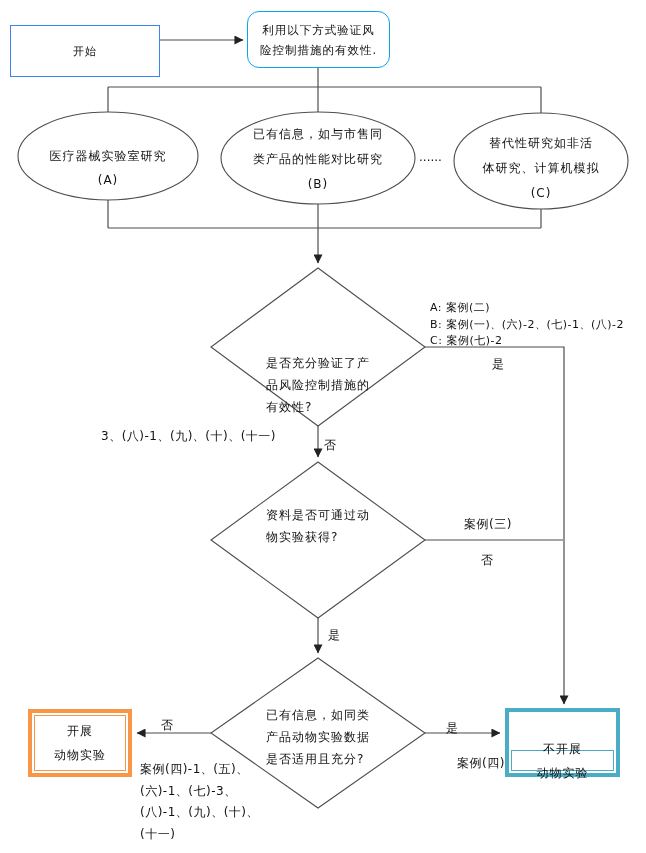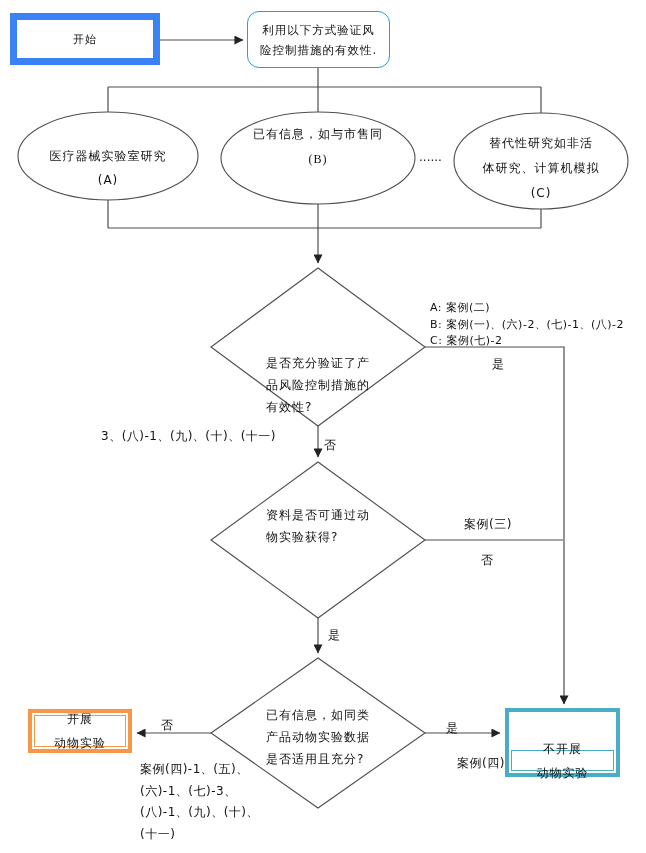--- a/index.html
+++ b/index.html
@@ -13,21 +13,21 @@
     line-height:22px; white-space:nowrap; color:#111;
   }
   .center { text-align:center; }
   .small { font-size:11px; letter-spacing:0.5px; line-height:16.5px; }
   .ann { font-size:12px; letter-spacing:0.5px; line-height:21px; }
   .node-rect {
     position:absolute; z-index:2; box-sizing:border-box; background:#fff;
     display:flex; flex-direction:column; align-items:center; justify-content:center;
     font-size:11px; letter-spacing:1px; line-height:19px; text-align:center;
   }
-  .rect-sharp { border:7px solid #3b82f6; }
+  .rect-sharp { border:1px solid #3b82f6;margin-top:12px; }
   .rect-round { border:1px solid #0ea5e9; border-radius:12px; font-size:11.5px; line-height:20px; }
   .term-box {
     position:absolute; z-index:2; box-sizing:border-box; background:#fff;
     display:flex; padding:2px;
   }
   .term-box .inner {
     flex:1; display:flex; flex-direction:column; align-items:center; justify-content:center;
     font-size:12px; letter-spacing:1px; line-height:24px; text-align:center;
   }
   .term-orange { border:4px solid #F79646; }
@@ -82,22 +82,23 @@
   <div class="node-rect rect-round" style="left:247px; top:11px; width:143px; height:57px;">
     <div>利用以下方式验证风</div>
     <div>险控制措施的有效性.</div>
   </div>
 
   <div class="t center" style="left:18px; top:144px; width:180px; line-height:24px;">
     <div>医疗器械实验室研究</div>
     <div>(A)</div>
   </div>
 
-  <div class="t center" style="left:221px; top:122px; width:194px; line-height:25px;font-family:Liberation Serif, serif;">
+  <div class="t center" style="left:221px; top:122px; width:194px; line-height:25px;">
     <div>已有信息，如与市售同</div>
+    <div>类产品的性能对比研究</div>
     <div>(B)</div>
   </div>
 
   <div class="t" style="left:419px; top:150px; letter-spacing:0;">······</div>
 
   <div class="t center" style="left:454px; top:131px; width:174px; line-height:25px;">
     <div>替代性研究如非活</div>
     <div>体研究、计算机模拟</div>
     <div>(C)</div>
   </div>
@@ -146,21 +147,21 @@
 
   <div class="t ann" style="left:426px; top:753px;margin-left:31px;">案例(四)-2</div>
 
   <div class="t ann" style="left:140px; top:759px; line-height:21.5px;">
     <div>案例(四)-1、(五)、</div>
     <div>(六)-1、(七)-3、</div>
     <div>(八)-1、(九)、(十)、</div>
     <div>(十一)</div>
   </div>
 
-  <div class="term-box term-orange" style="left:28px; top:709px; width:104px; height:44px;">
+  <div class="term-box term-orange" style="left:28px; top:709px; width:104px; height:68px;">
     <div class="inner">
       <div>开展</div>
       <div>动物实验</div>
     </div>
   </div>
 
   <div class="term-box term-teal" style="left:505px; top:708px; width:115px; height:69px;">
     <div class="inner">
       <div>不开展</div>
       <div>动物实验</div>

